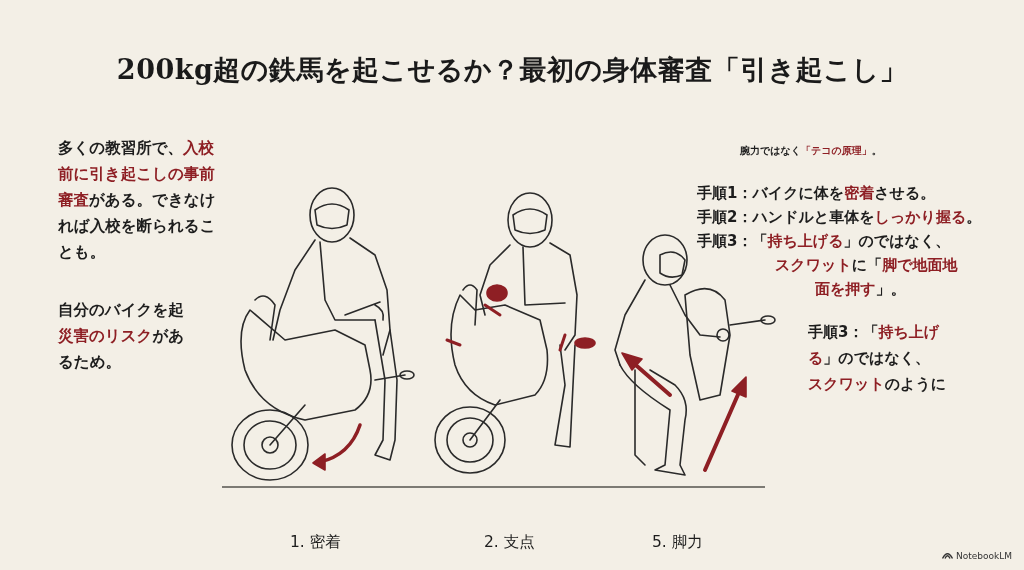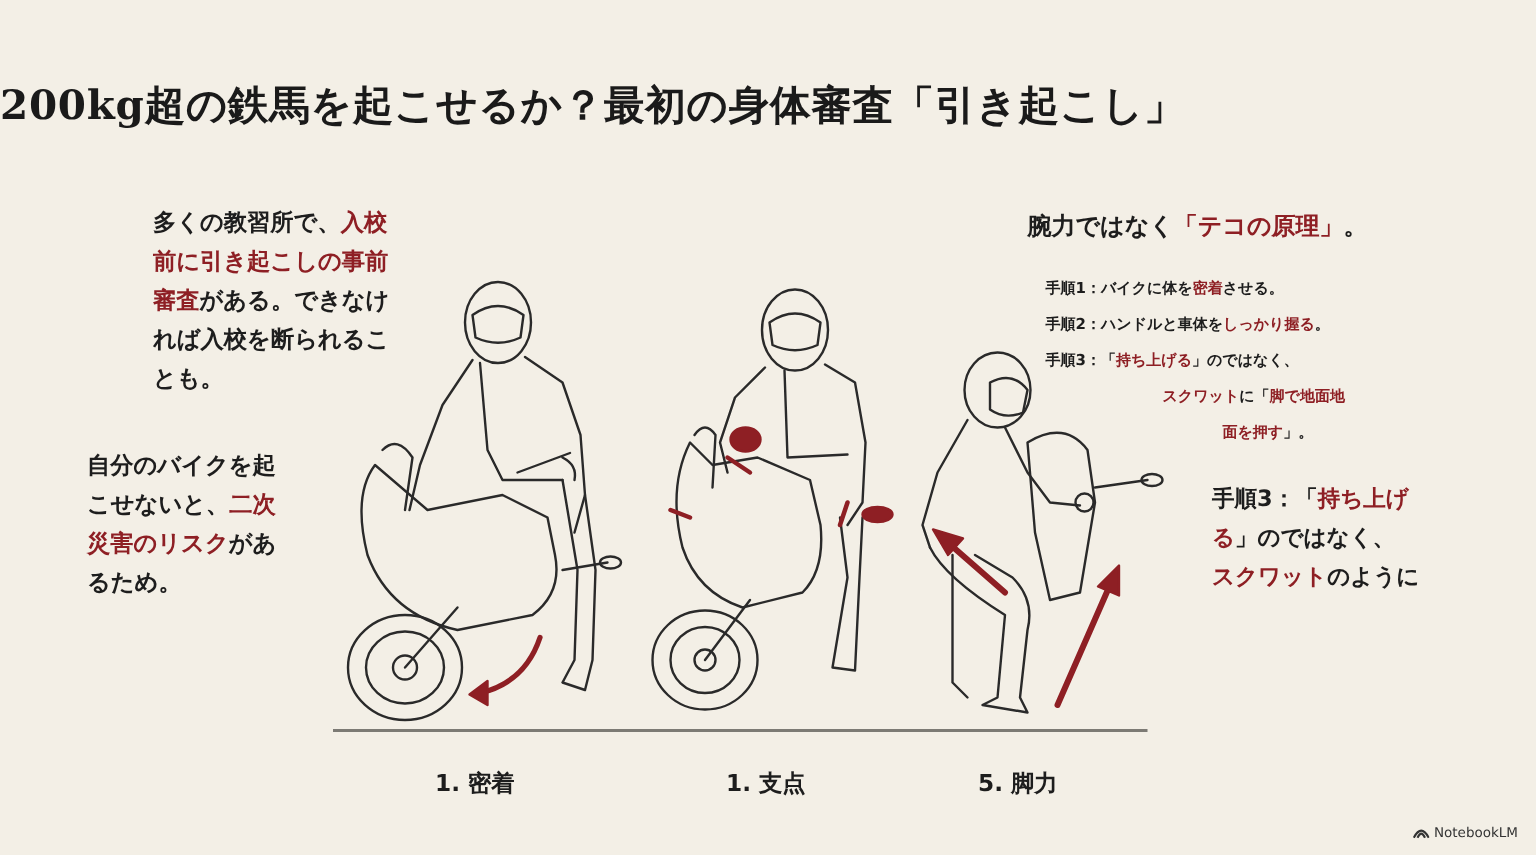--- a/index.html
+++ b/index.html
@@ -4,40 +4,40 @@
 <style>
   html, body { margin:0; padding:0; }
   body {
     width:1024px; height:570px; overflow:hidden;
     background:#f3efe6;
     font-family:"DejaVu Sans", sans-serif;
     color:#1d1d1d;
     position:relative;
   }
   .title {
-    position:absolute; left:0; top:52px; width:1024px; text-align:left;
+    position:absolute; left:0; top:52px; width:1024px; text-align:center;
     font-family:"DejaVu Serif", serif; font-weight:bold; font-size:27px;
     letter-spacing:0.5px; color:#1a1a1a;
   }
   .para {
     position:absolute; font-weight:bold; font-size:15.5px; line-height:26px; color:#1d1d1d;
   }
   .red { color:#8e1f24; }
-  .p-left1 { left:58px; top:135px; width:190px;margin-left:44px; }
+  .p-left1 { left:58px; top:135px; width:190px; }
   .p-left2 { left:58px; top:297px; width:170px; }
-  .p-right-head { left:685px; top:138px; font-size:16px; }
-  .steps { left:697px; top:181px; font-size:10px; line-height:24px; }
+  .p-right-head { left:740px; top:138px; font-size:10px; }
+  .steps { left:697px; top:181px; font-size:15px; line-height:24px; }
   .steps .indent1 { padding-left:78px; }
   .steps .indent2 { padding-left:118px; }
   .p-right2 { left:808px; top:319px; font-size:15px; line-height:26px; width:180px; }
   .ground {
     position:absolute; left:222px; top:486px; width:543px; height:1.5px; background:#7c7a74;
   }
   .caption {
-    position:absolute; top:512px; font-weight:bold; font-size:15.5px; color:#1d1d1d;
+    position:absolute; top:532px; font-weight:normal; font-size:15.5px; color:#1d1d1d;
   }
   .illus { position:absolute; }
   .brand {
     position:absolute; right:12px; bottom:9px; font-size:9px; color:#333;
     display:flex; align-items:flex-start; gap:3px;
   }
 </style>
 </head>
 <body>
 
@@ -45,21 +45,20 @@
 
 <div class="para p-left1" id="left1">
     <div><span>多くの教習所で、</span><span class="red">入校</span></div>
     <div><span class="red">前に引き起こしの事前</span></div>
     <div><span class="red">審査</span><span>がある。できなけ</span></div>
     <div><span>れば入校を断られるこ</span></div>
     <div><span>とも。</span></div>
   </div>
 <div class="para p-left2" id="left2">
     <div><span>自分のバイクを起</span></div>
-    <div><span>こせないと、</span><span class="red">二次</span></div>
     <div><span class="red">災害のリスク</span><span>があ</span></div>
     <div><span>るため。</span></div>
   </div>
 
 <div class="para p-right-head" id="rhead">
     <div><span>腕力ではなく</span><span class="red">「テコの原理」</span><span>。</span></div>
   </div>
 <div class="para steps" id="steps">
     <div><span>手順1：バイクに体を</span><span class="red">密着</span><span>させる。</span></div>
     <div><span>手順2：ハンドルと車体を</span><span class="red">しっかり握る</span><span>。</span></div>
@@ -137,21 +136,21 @@
 
   <path d="M70 170 L30 135" stroke="#8e1f24" stroke-width="4"></path>
   <path d="M22 128 L42 134 L32 145 Z" fill="#8e1f24" stroke="#8e1f24"></path>
   <path d="M105 245 L140 165" stroke="#8e1f24" stroke-width="4"></path>
   <path d="M146 152 L146 172 L132 166 Z" fill="#8e1f24" stroke="#8e1f24"></path>
 </svg>
 
 <div class="ground"></div>
 
 <div class="caption" style="left:290px">1. 密着</div>
-<div class="caption" style="left:484px">1. 支点</div>
+<div class="caption" style="left:484px">2. 支点</div>
 <div class="caption" style="left:652px">5. 脚力</div>
 
 <div class="brand">
   <svg width="11" height="8" viewBox="0 0 11 8">
       <path d="M0.5 7.5 Q5.5 -2 10.5 7.5 M3 7.5 Q5.5 2 8 7.5" fill="none" stroke="#333" stroke-width="1.4"></path>
     </svg>
   <span>NotebookLM</span>
 </div>
 
 </body></html>

